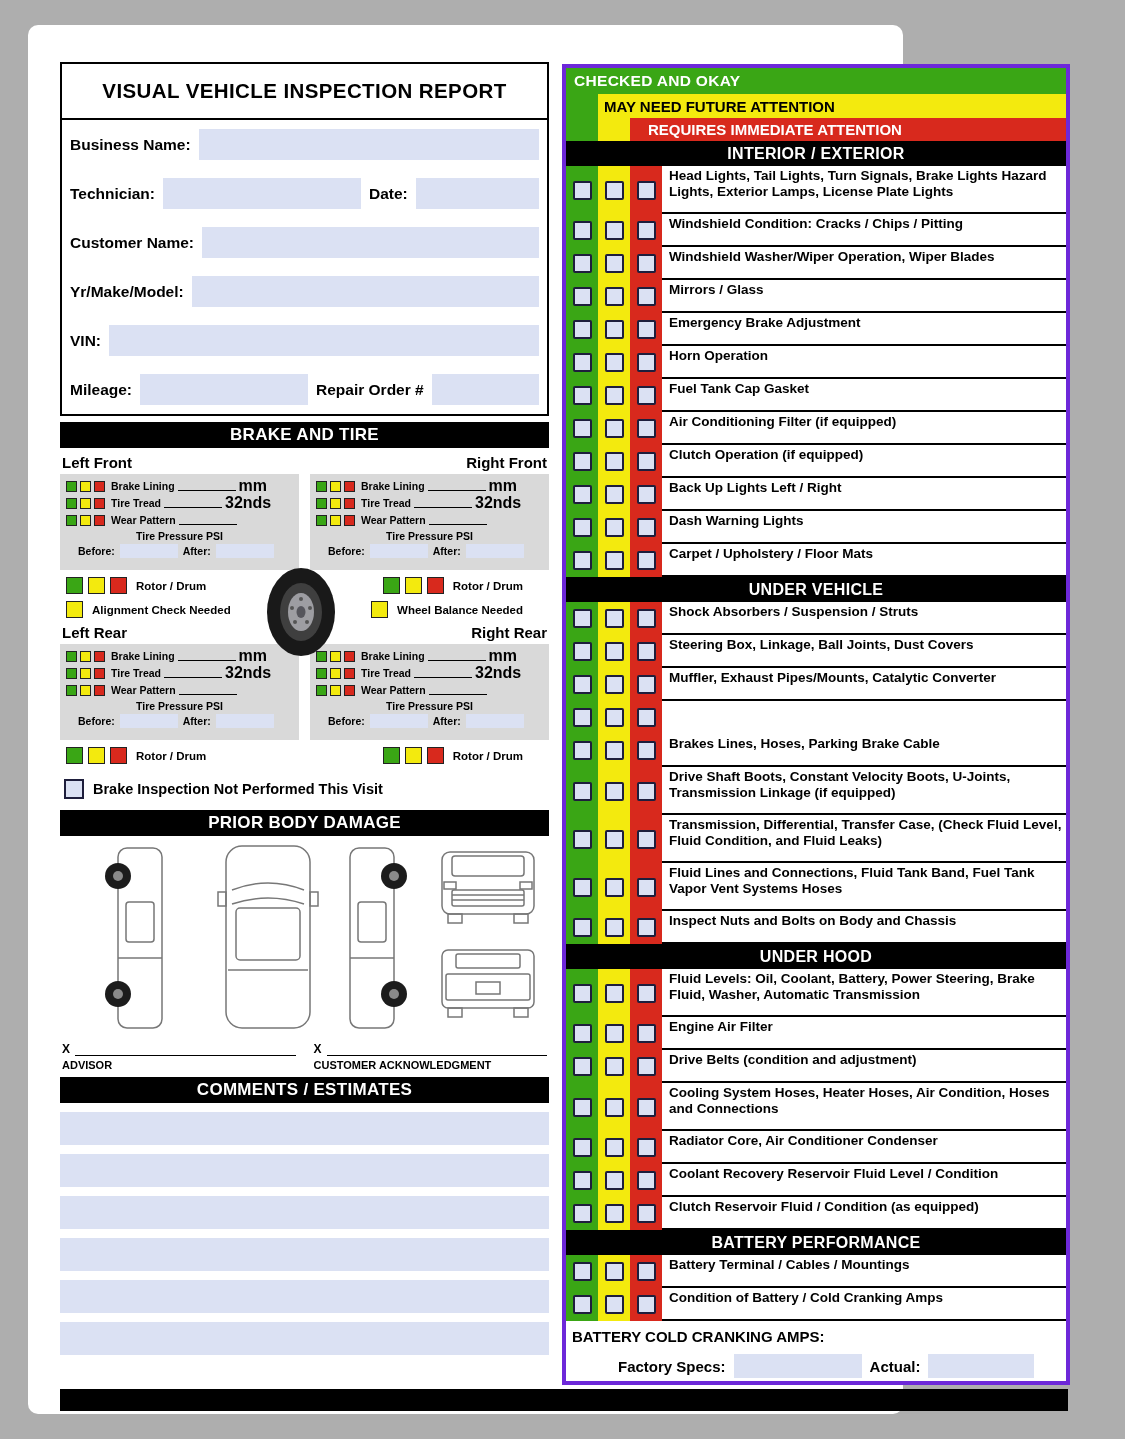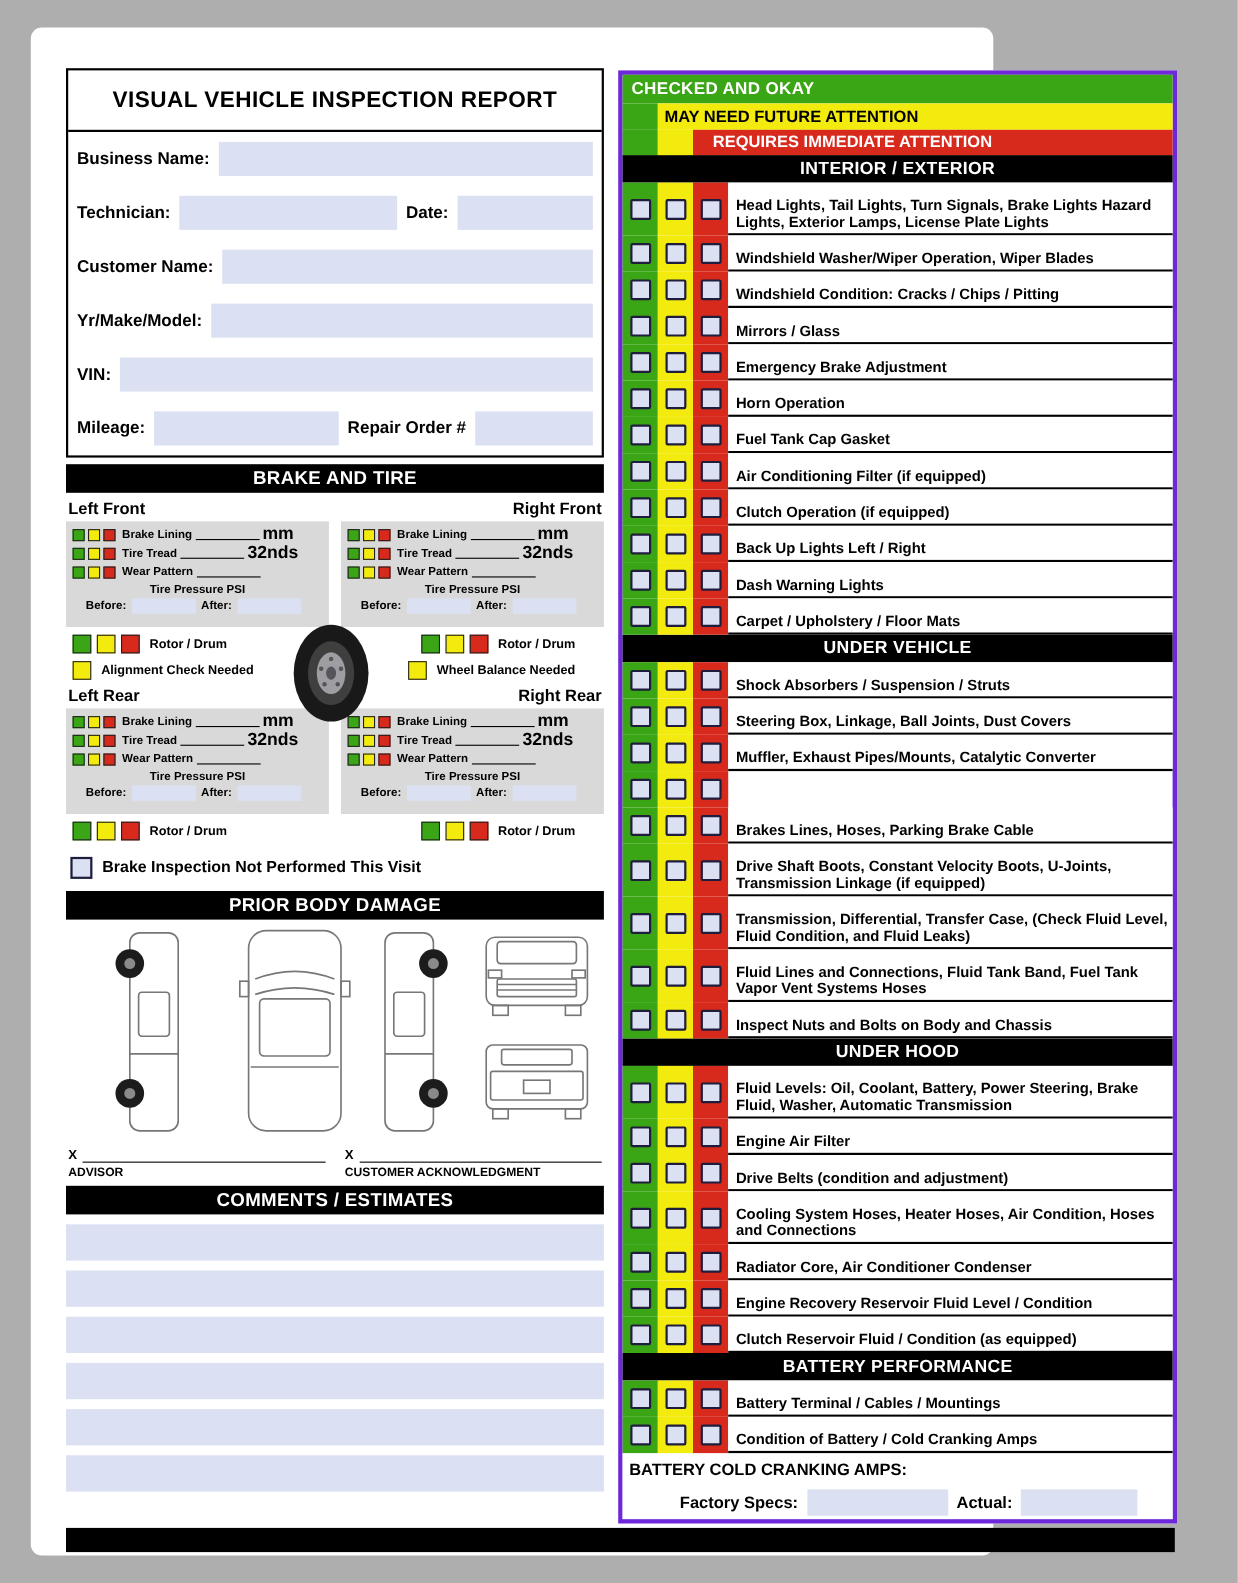--- a/index.html
+++ b/index.html
@@ -72,21 +72,21 @@
   .bar.green { background:var(--green); color:#fff; height:26px; font-size:15.5px; padding-left:8px; letter-spacing:.3px; }
   .bar.yellow { background:var(--yellow); color:#000; height:24px; font-size:15px; padding-left:6px; }
   .bar.red { background:var(--red); color:#fff; height:23px; font-size:15px; padding-left:18px; }
 
   .check-header { height:25px; background:#000; color:#fff; font-weight:bold; font-size:16px;
                   display:flex; align-items:center; justify-content:center; letter-spacing:.3px; }
   .check-row { display:flex; align-items:stretch; min-height:33px; }
   .check-row.tall { min-height:48px; }
   .cell { width:32px; flex:none; display:flex; align-items:center; justify-content:center; }
   .checkbox { width:19px; height:19px; background:var(--field); border:2px solid #1e1e3c; border-radius:2px; }
-  .check-label { flex:1; display:flex; align-items:flex-end; padding:2px 4px 2px 7px;
+  .check-label { flex:1; display:flex; align-items:flex-start; padding:2px 4px 2px 7px;
                  font-weight:bold; font-size:13.5px; line-height:1.15; background:#fff; border-bottom:2px solid #000; }
 
   .battery-cca { height:30px; display:flex; align-items:center; font-weight:bold; font-size:15px; padding-left:6px; background:#fff; }
   .factory-row { height:30px; display:flex; align-items:center; gap:8px; font-weight:bold; font-size:15px; padding-left:52px; background:#fff; }
   .f-field { background:var(--field); height:24px; width:128px; display:inline-block; }
   .f-field.small { width:106px; }
 </style>
 </head>
 <body>
 
@@ -448,35 +448,35 @@
             <div class="cell green">
               <div class="checkbox"></div>
             </div>
             <div class="cell yellow">
               <div class="checkbox"></div>
             </div>
             <div class="cell red">
               <div class="checkbox"></div>
             </div>
             <div class="check-label">
+              <span>Windshield Condition: Cracks / Chips / Pitting</span>
+            </div>
+          </div>
+          <div class="check-row">
+            <div class="cell green">
+              <div class="checkbox"></div>
+            </div>
+            <div class="cell yellow">
+              <div class="checkbox"></div>
+            </div>
+            <div class="cell red">
+              <div class="checkbox"></div>
+            </div>
+            <div class="check-label">
               <span>Windshield Washer/Wiper Operation, Wiper Blades</span>
-            </div>
-          </div>
-          <div class="check-row">
-            <div class="cell green">
-              <div class="checkbox"></div>
-            </div>
-            <div class="cell yellow">
-              <div class="checkbox"></div>
-            </div>
-            <div class="cell red">
-              <div class="checkbox"></div>
-            </div>
-            <div class="check-label">
-              <span>Windshield Condition: Cracks / Chips / Pitting</span>
             </div>
           </div>
           <div class="check-row">
             <div class="cell green">
               <div class="checkbox"></div>
             </div>
             <div class="cell yellow">
               <div class="checkbox"></div>
             </div>
             <div class="cell red">
@@ -797,21 +797,21 @@
             <div class="cell green">
               <div class="checkbox"></div>
             </div>
             <div class="cell yellow">
               <div class="checkbox"></div>
             </div>
             <div class="cell red">
               <div class="checkbox"></div>
             </div>
             <div class="check-label">
-              <span>Engine Recovery Reservoir Fluid Level / Condition</span>
+              <span>Coolant Recovery Reservoir Fluid Level / Condition</span>
             </div>
           </div>
           <div class="check-row">
             <div class="cell green">
               <div class="checkbox"></div>
             </div>
             <div class="cell yellow">
               <div class="checkbox"></div>
             </div>
             <div class="cell red">

